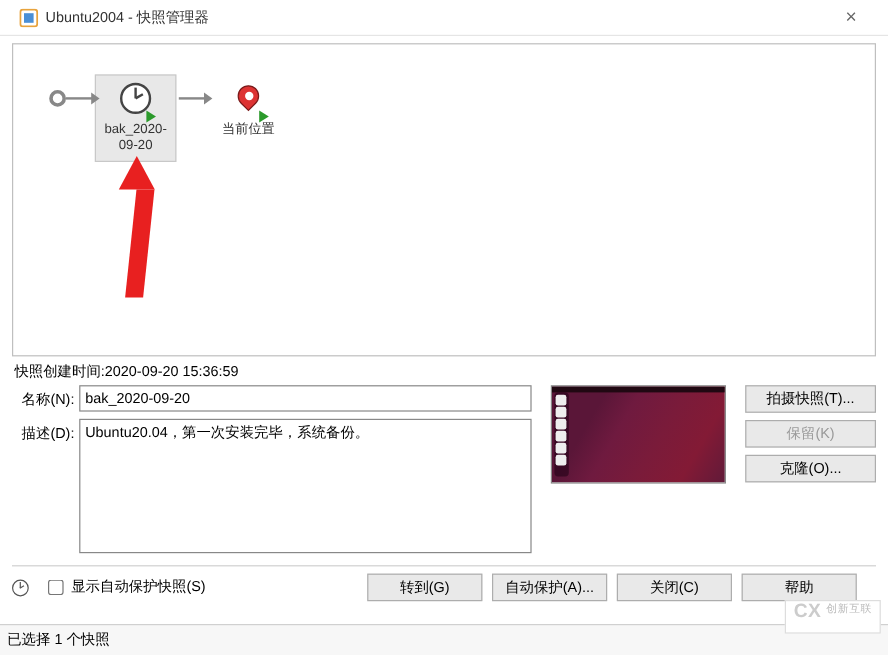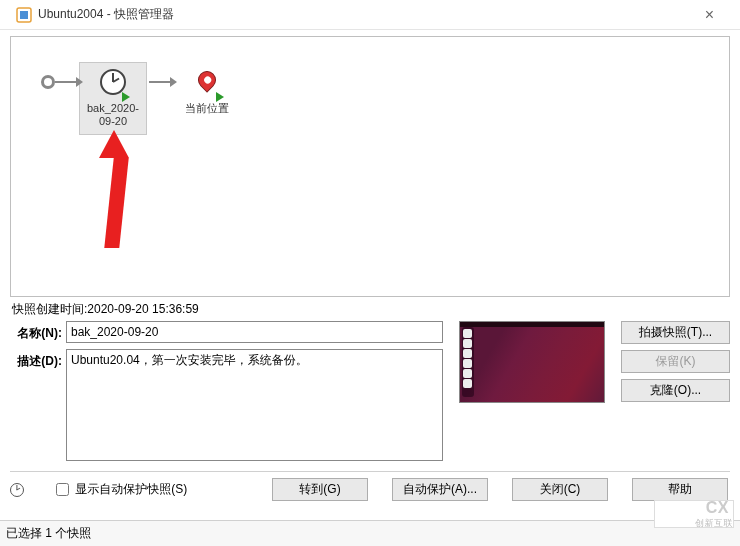--- a/index.html
+++ b/index.html
@@ -180,21 +180,20 @@
     flex: 1;
     display: grid;
     grid-template-columns: 56px 1fr;
     row-gap: 6px;
     align-items: start;
   }
   .details-left label {
     text-align: right;
     padding-right: 4px;
     padding-top: 4px;
-    font-weight: bold;
   }
   .details-left input[type=text] {
     width: 100%;
     height: 22px;
     border: 1px solid #888;
     padding: 2px 4px;
     font-family: inherit;
     font-size: 12px;
   }
   .details-left textarea {
@@ -253,22 +252,22 @@
     text-align: center;
     padding: 0 4px;
   }
   .btn.disabled {
     color: #9a9a9a;
   }
 
   .footer-row {
     display: flex;
     align-items: center;
-    padding: 6px 12px 0 10px;
-    gap: 24px;
+    padding: 6px 26px 0 10px;
+    gap: 8px;
   }
   .footer-row .spacer { flex:1; }
   .footer-btn {
     width: 96px;
     height: 23px;
     border: 1px solid #adadad;
     background: #e9e9e9;
     font-size: 12px;
     font-family: inherit;
     cursor: pointer;
@@ -296,23 +295,22 @@
   }
   .watermark {
     position:absolute;
     right:6px; bottom:18px;
     width:80px;height:28px;
     background:#fff;
     border:1px solid #ddd;
     font-size:9px;
     color:#bbb;
     writing-mode:horizontal-tb;
-    display:flex;align-items:flex-end;justify-content:center;
+    display:flex;align-items:flex-start;justify-content:center;
     letter-spacing:0.5px;
-    flex-direction:column;
   }
   .watermark .big { font-size:16px; font-weight:bold; color:#ccc; margin-right:4px;}
 </style>
 </head>
 <body>
 
 <div class="title-bar">
   <svg class="vm-icon" viewBox="0 0 16 16">
     <rect x="1" y="1" width="14" height="14" rx="2" fill="#fff" stroke="#e8a33d" stroke-width="1.5"></rect>
     <rect x="4" y="4" width="8" height="8" fill="#4a8fd6"></rect>

